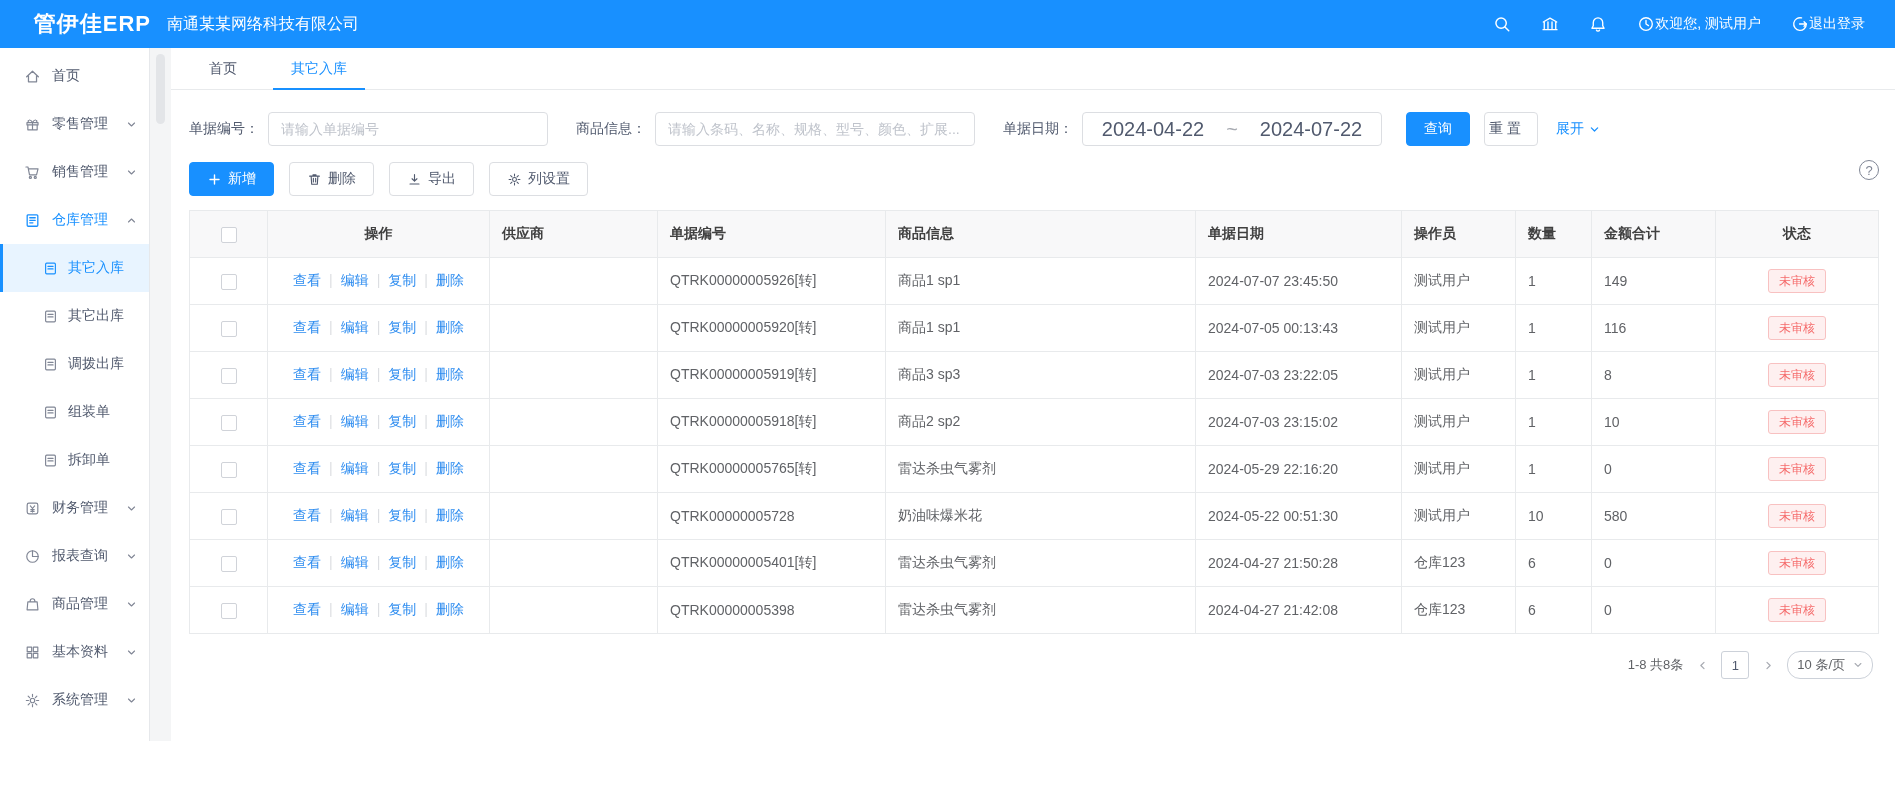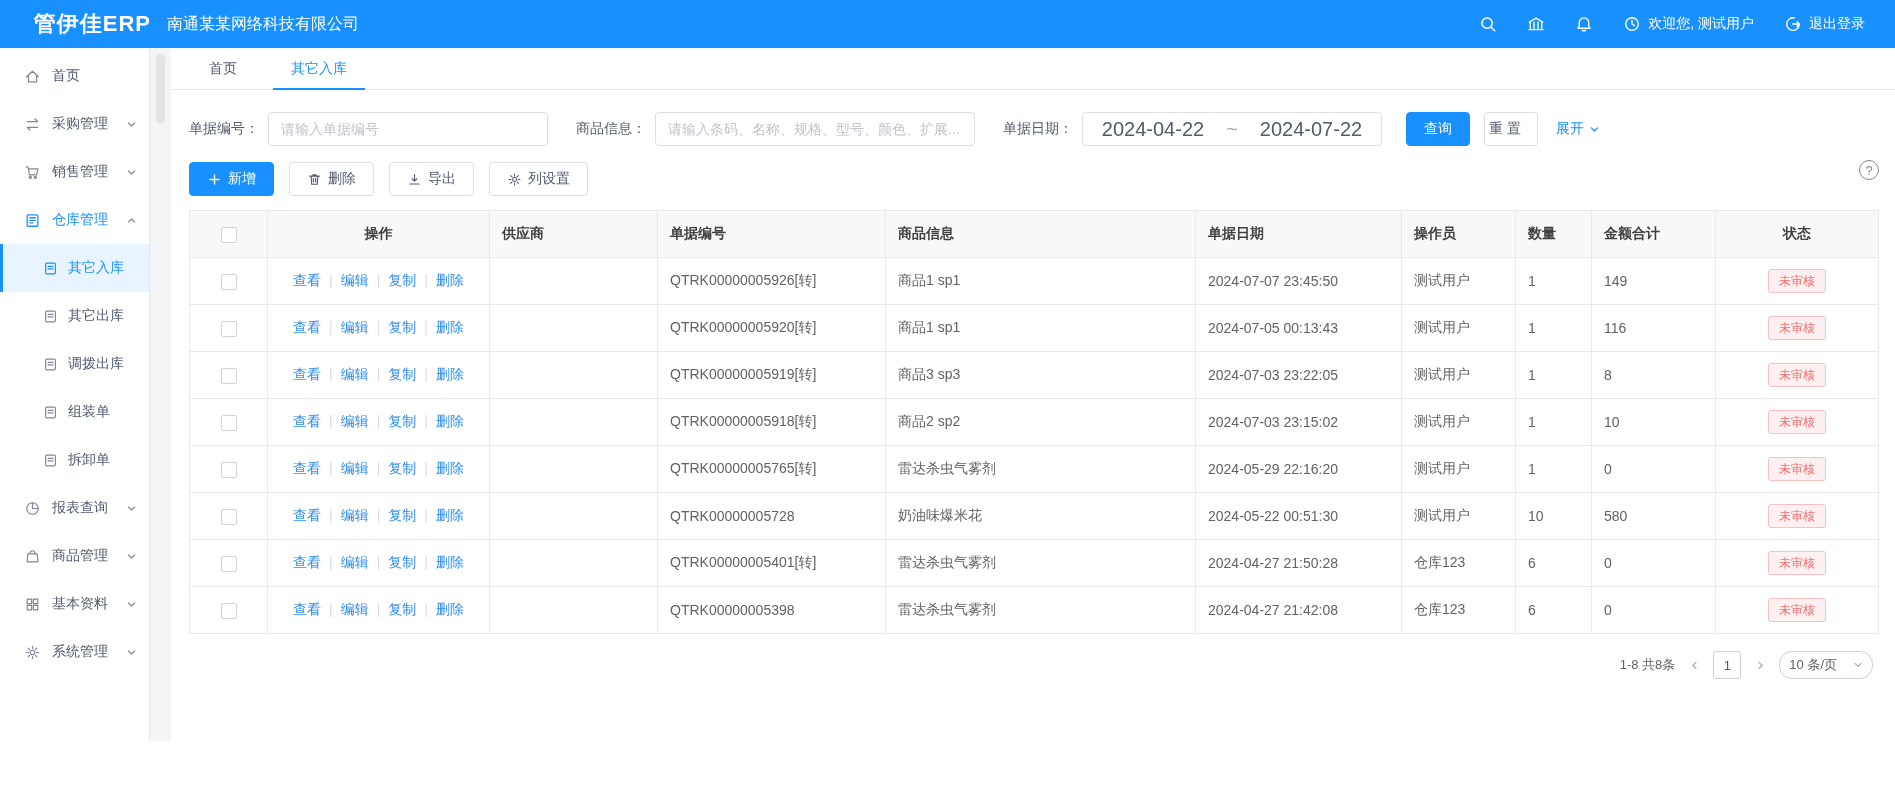--- a/index.html
+++ b/index.html
@@ -6,21 +6,21 @@
   html,body { width:1895px; height:795px; overflow:hidden; background:#fff;
     font-family:"Liberation Sans","DejaVu Sans",sans-serif; }
   svg { display:block; }
 
   
   .topbar { height:48px; background:#1890ff; display:flex; align-items:center; color:#fff; }
   .logo { width:151px; text-align:right; font-size:22px; font-weight:bold; letter-spacing:1px; }
   .company { font-size:16px; margin-left:16px; }
   .top-right { margin-left:auto; display:flex; align-items:center; gap:30px; padding-right:30px; font-size:14px; }
   .tico { width:18px; height:18px; cursor:pointer; }
-  .tgroup { display:flex; align-items:center; gap:7px; cursor:pointer; }
+  .tgroup { display:flex; align-items:center; cursor:pointer; }
 
   
   .layout { display:flex; height:693px; }
   .sidebar { width:150px; background:#fff; border-right:1px solid #e6e8eb; padding-top:4px; }
   .side-track { width:21px; background:#f4f5f6; }
   .side-thumb { width:9px; height:70px; background:#e3e5e8; border-radius:5px; margin:6px auto 0; }
   .main { flex:1; background:#fff; display:flex; flex-direction:column; }
 
   
   .side-item { height:48px; display:flex; align-items:center; padding-left:24px; font-size:14px;
@@ -85,21 +85,21 @@
 
   
   .pagination { display:flex; justify-content:flex-end; align-items:center; gap:10px; padding:17px 6px 0 0;
     font-size:13px; color:#606266; }
   .pg-arrow { width:18px; height:28px; display:flex; align-items:center; justify-content:center;
     color:#a8abb2; cursor:pointer; }
   .pg-arrow svg { width:11px; height:11px; }
   .pg-page { width:28px; height:28px; border:1px solid #ccd1d9; border-radius:3px; background:#fff;
     display:flex; align-items:center; justify-content:center; color:#515a6e; cursor:pointer; }
   .pg-size { height:28px; border:1px solid #ccd1d9; border-radius:13px; background:#fff; padding:0 9px;
-    display:flex; align-items:center; gap:16px; color:#606266; cursor:pointer; }
+    display:flex; align-items:center; gap:8px; color:#606266; cursor:pointer; }
   .pg-size .chev2 { width:10px; height:10px; color:#a8abb2; }
 </style>
 </head>
 <body>
 
 <header class="topbar">
   <div class="logo">管伊佳ERP</div>
   <div class="company">南通某某网络科技有限公司</div>
   <div class="top-right">
     <span class="tico">
@@ -145,25 +145,25 @@
     <div class="side-item">
       <span class="sicon">
           <svg viewBox="0 0 16 16" fill="none" stroke="currentColor" stroke-width="1.2" stroke-linecap="round" stroke-linejoin="round">
             <path d="M2.5 8.2 8 3l5.5 5.2M4.2 7.4V13h7.6V7.4"></path>
           </svg>
         </span>
       <span>首页</span>
     </div>
     <div class="side-item">
       <span class="sicon">
-          <svg viewBox="0 0 16 16" fill="none" stroke="currentColor" stroke-width="1.2" stroke-linecap="round" stroke-linejoin="round">
-            <path d="M3.2 5.2h9.6l-2.4-2.4M12.8 10.8H3.2l2.4 2.4"></path>
-          </svg>
-        </span>
-      <span>采购管理</span>
+          <svg viewBox="0 0 16 16" fill="none" stroke="currentColor" stroke-width="1.1" stroke-linecap="round" stroke-linejoin="round">
+            <path d="M2.8 6.2h10.4v2.2H2.8zM3.6 8.4V13h8.8V8.4M8 6.2V13M5.2 6.2C3.6 6.2 3.4 4 4.8 3.8 6 3.6 7.4 5 8 6.2c.6-1.2 2-2.6 3.2-2.4 1.4.2 1.2 2.4-.4 2.4z"></path>
+          </svg>
+        </span>
+      <span>零售管理</span>
       <span class="chev">
           <svg viewBox="0 0 16 16" fill="none" stroke="currentColor" stroke-width="1.6" stroke-linecap="round" stroke-linejoin="round">
             <path d="M3.6 5.8 8 10.2l4.4-4.4"></path>
           </svg>
         </span>
     </div>
     <div class="side-item">
       <span class="sicon">
           <svg viewBox="0 0 16 16" fill="none" stroke="currentColor" stroke-width="1.1" stroke-linecap="round" stroke-linejoin="round">
             <path d="M1.8 2.8h1.9l1.5 7.4h6.6l1.4-5.6H4.4"></path>
@@ -229,20 +229,34 @@
       <span>组装单</span>
     </div>
     <div class="side-item sub">
       <span class="sicon">
           <svg viewBox="0 0 16 16" fill="none" stroke="currentColor" stroke-width="1.1" stroke-linecap="round" stroke-linejoin="round">
             <rect x="3.4" y="3" width="9.2" height="10" rx="1"></rect>
             <path d="M5.6 6h4.8M5.6 8.4h4.8"></path>
           </svg>
         </span>
       <span>拆卸单</span>
+    </div>
+    <div class="side-item">
+      <span class="sicon">
+          <svg viewBox="0 0 16 16" fill="none" stroke="currentColor" stroke-width="1.1" stroke-linecap="round" stroke-linejoin="round">
+            <rect x="3" y="3" width="10" height="10" rx="1.6"></rect>
+            <path d="M6 5.6 8 8l2-2.4M8 8v3.4M6.4 9h3.2M6.4 10.7h3.2"></path>
+          </svg>
+        </span>
+      <span>财务管理</span>
+      <span class="chev">
+          <svg viewBox="0 0 16 16" fill="none" stroke="currentColor" stroke-width="1.6" stroke-linecap="round" stroke-linejoin="round">
+            <path d="M3.6 5.8 8 10.2l4.4-4.4"></path>
+          </svg>
+        </span>
     </div>
     <div class="side-item">
       <span class="sicon">
           <svg viewBox="0 0 16 16" fill="none" stroke="currentColor" stroke-width="1.1" stroke-linecap="round" stroke-linejoin="round">
             <circle cx="8" cy="8" r="5.4"></circle>
             <path d="M8 2.6V8h5.4"></path>
           </svg>
         </span>
       <span>报表查询</span>
       <span class="chev">

